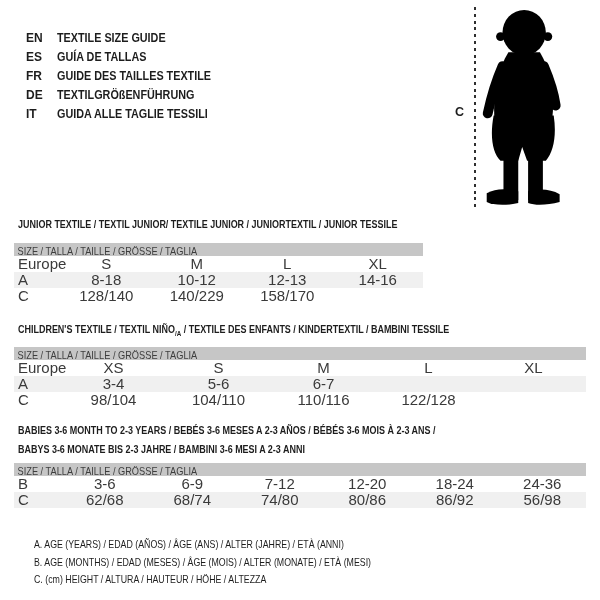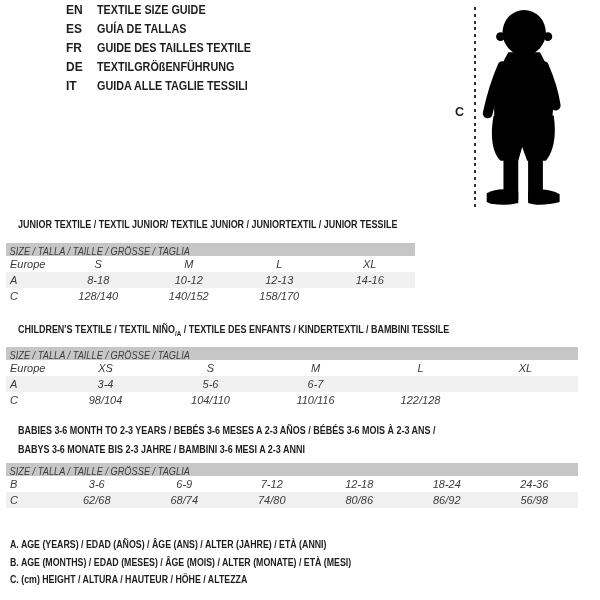--- a/index.html
+++ b/index.html
@@ -4,24 +4,24 @@
 <style>
   html,body { margin:0; padding:0; background:#fff; }
   .page {
     position:relative; width:600px; height:600px;
     background:var(--page_bg,#fff);
     font-family:"Liberation Sans",sans-serif;
     overflow:hidden;
   }
   
   .langs {
-    position:absolute; left:26px; top:1px;
+    position:absolute; left:26px; top:29px;
     display:grid; grid-template-columns:31px auto; grid-auto-rows:19px;
     font-weight:bold; font-size:12px; color:var(--heading_text,#1d1d1d);
-    line-height:19px; white-space:nowrap;margin-left:40px;
+    line-height:19px; white-space:nowrap;
   }
   .cx90 { display:inline-block; transform:scaleX(0.9); transform-origin:0 50%; white-space:nowrap; }
   
   .dotline {
     position:absolute; left:474px; top:7px; width:2px; height:203px;
     background:repeating-linear-gradient(to bottom, #2f2f2f 0 3px, transparent 3px 6.8px);
   }
   .fig-c {
     position:absolute; left:455px; top:105px;
     font-weight:bold; font-size:12.5px; color:var(--heading_text,#1d1d1d);
@@ -30,37 +30,37 @@
   .sil g { fill:var(--silhouette,#000); }
   
   .sec-title {
     position:absolute; left:18px; font-weight:bold; font-size:11.5px;
     line-height:14px; color:var(--heading_text,#1d1d1d); white-space:nowrap;
     transform:scaleX(0.78); transform-origin:0 50%;
   }
   .sec-title.two-line { line-height:18.5px; }
   .sub { font-size:8px; vertical-align:sub; }
   
-  .table { position:absolute; left:6px;font-style:italic; }
+  .table { position:absolute; left:14px; }
   .bar { height:13px; line-height:13.5px; background:var(--size_bar_bg,#c6c6c6); overflow:hidden; }
   .bar > span {
     display:inline-block; padding-left:4px; font-size:10.5px;
     color:#3d3d3d; transform:scaleX(0.88); transform-origin:0 50%; white-space:nowrap;
   }
-  .row { display:grid; height:16px; line-height:16px; font-size:11px; color:var(--table_text,#3a3a3a); }
+  .row { display:grid; height:16px; line-height:16px; font-size:15px; color:var(--table_text,#3a3a3a); }
   .cols4 { grid-template-columns:47px repeat(4,1fr); }
   .cols5 { grid-template-columns:47px repeat(5,1fr); }
   .cols6 { grid-template-columns:47px repeat(6,1fr); }
   .row .lab { text-align:left; padding-left:4px; }
   .row .val { text-align:center; }
   .shaded { background:var(--row_shaded_bg,#f0f0f0); }
   
   .foot {
-    position:absolute; left:10px; top:536px;
-    font-weight:bold; font-size:11px; line-height:17.5px;
+    position:absolute; left:34px; top:536px;
+    font-weight:normal; font-size:11px; line-height:17.5px;
     color:var(--heading_text,#1d1d1d);
   }
   .foot div { transform:scaleX(0.8); transform-origin:0 50%; white-space:nowrap; }
 </style>
 </head>
 <body>
 
 <div class="page">
 
   <div class="langs">
@@ -107,21 +107,21 @@
     <div class="row cols4 shaded">
       <div class="lab">A</div>
       <div class="val">8-18</div>
       <div class="val">10-12</div>
       <div class="val">12-13</div>
       <div class="val">14-16</div>
     </div>
     <div class="row cols4">
       <div class="lab">C</div>
       <div class="val">128/140</div>
-      <div class="val">140/152</div>
+      <div class="val">140/229</div>
       <div class="val">158/170</div>
     </div>
   </div>
 
   <div class="sec-title" style="top:322px">
     <span>CHILDREN'S TEXTILE / TEXTIL NIÑO</span><span class="sub">/A</span><span> / TEXTILE DES ENFANTS / KINDERTEXTIL / BAMBINI TESSILE</span>
   </div>
   <div class="table" style="top:347px;width:572px">
     <div class="bar"><span>SIZE / TALLA / TAILLE / GRÖSSE / TAGLIA</span></div>
     <div class="row cols5">
@@ -151,21 +151,21 @@
     <div>BABIES 3-6 MONTH TO 2-3 YEARS / BEBÉS 3-6 MESES A 2-3 AÑOS / BÉBÉS 3-6 MOIS À 2-3 ANS /</div>
     <div>BABYS 3-6 MONATE BIS 2-3 JAHRE / BAMBINI 3-6 MESI A 2-3 ANNI</div>
   </div>
   <div class="table" style="top:463px;width:572px">
     <div class="bar"><span>SIZE / TALLA / TAILLE / GRÖSSE / TAGLIA</span></div>
     <div class="row cols6">
       <div class="lab">B</div>
       <div class="val">3-6</div>
       <div class="val">6-9</div>
       <div class="val">7-12</div>
-      <div class="val">12-18</div>
+      <div class="val">12-20</div>
       <div class="val">18-24</div>
       <div class="val">24-36</div>
     </div>
     <div class="row cols6 shaded">
       <div class="lab">C</div>
       <div class="val">62/68</div>
       <div class="val">68/74</div>
       <div class="val">74/80</div>
       <div class="val">80/86</div>
       <div class="val">86/92</div>

